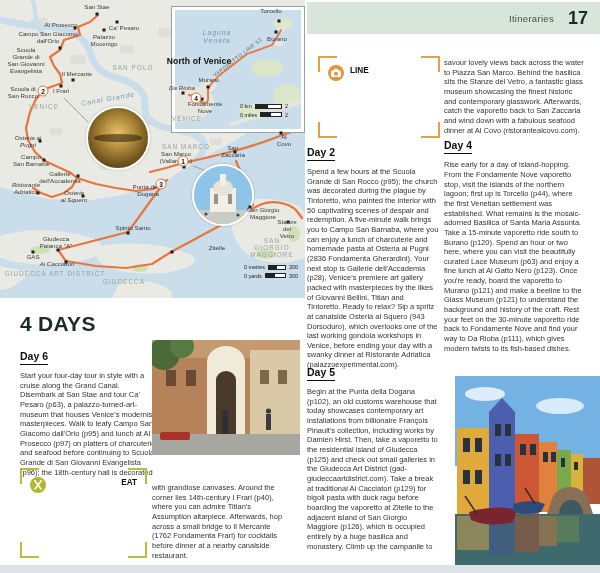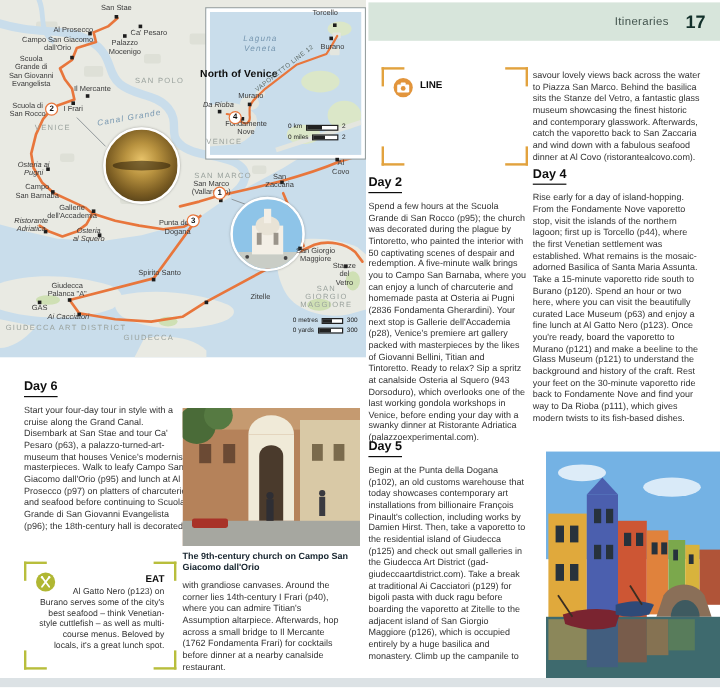--- a/index.html
+++ b/index.html
@@ -2,21 +2,21 @@
 <html><head>
 <meta charset="utf-8">
 <style>
   html,body{margin:0;padding:0;}
   #page{position:relative;width:600px;height:573px;background:#ffffff;overflow:hidden;
         font-family:"Liberation Sans",sans-serif;color:#333;}
   
   .header-bar{position:absolute;left:307px;top:2px;width:293px;height:32px;background:#d7e5db;
               display:flex;align-items:center;justify-content:flex-end;gap:14px;padding-right:12px;box-sizing:border-box;}
   .header-section{font-size:9.5px;color:#41524c;letter-spacing:.3px;}
-  .header-page{font-size:15px;font-weight:bold;color:#12302a;}
+  .header-page{font-size:18px;font-weight:bold;color:#12302a;}
   
   .map{position:absolute;left:0;top:0;width:305px;height:298px;}
   .map svg{position:absolute;left:0;top:0;}
   .map-circle{position:absolute;border-radius:50%;border:2px solid #fff;box-shadow:0 0 2px rgba(0,0,0,.35);overflow:hidden;}
   #circle-ceiling{left:86px;top:106px;width:60px;height:60px;
      background:radial-gradient(circle at 50% 42%,#e8c36a 0%,#b8923f 30%,#7a5c22 62%,#2e2410 100%);}
   #circle-ceiling:after{content:"";position:absolute;left:10%;top:44%;width:80%;height:12%;background:rgba(40,28,8,.55);border-radius:50%;}
   #circle-church{left:192px;top:164px;width:58px;height:58px;}
   .inset{position:absolute;left:172px;top:7px;width:126px;height:119px;background:#c9ddeb;
          border:3px solid #fff;box-shadow:0 0 0 1px #98a0a0;box-sizing:content-box;}
@@ -297,38 +297,38 @@
     <p class="body-text">Begin at the Punta della Dogana (p102), an old customs warehouse that today showcases contemporary art installations from billionaire François Pinault's collection, including works by Damien Hirst. Then, take a vaporetto to the residential island of Giudecca (p125) and check out small galleries in the Giudecca Art District (gad-giudeccaartdistrict.com). Take a break at traditional Ai Cacciatori (p129) for bigoli pasta with duck ragu before boarding the vaporetto at Zitelle to the adjacent island of San Giorgio Maggiore (p126), which is occupied entirely by a huge basilica and monastery. Climb up the campanile to</p>
   </div>
 
   <div class="col" style="left:444px;top:58px;width:140px;">
     <p class="body-text">savour lovely views back across the water to Piazza San Marco. Behind the basilica sits the Stanze del Vetro, a fantastic glass museum showcasing the finest historic and contemporary glasswork. Afterwards, catch the vaporetto back to San Zaccaria and wind down with a fabulous seafood dinner at Al Covo (ristorantealcovo.com).</p>
     <div class="day-head" style="">Day 4</div>
     <p class="body-text">Rise early for a day of island-hopping. From the Fondamente Nove vaporetto stop, visit the islands of the northern lagoon; first up is Torcello (p44), where the first Venetian settlement was established. What remains is the mosaic-adorned Basilica of Santa Maria Assunta. Take a 15-minute vaporetto ride south to Burano (p120). Spend an hour or two here, where you can visit the beautifully curated Lace Museum (p63) and enjoy a fine lunch at Al Gatto Nero (p123). Once you're ready, board the vaporetto to Murano (p121) and make a beeline to the Glass Museum (p121) to understand the background and history of the craft. Rest your feet on the 30-minute vaporetto ride back to Fondamente Nove and find your way to Da Rioba (p111), which gives modern twists to its fish-based dishes.</p>
   </div>
 
   <div class="col" style="left:20px;top:312px;width:136px;">
+    <div class="big-title">4 DAYS</div>
     <div class="day-head">Day 6</div>
     <p class="body-text">Start your four-day tour in style with a cruise along the Grand Canal. Disembark at San Stae and tour Ca' Pesaro (p63), a palazzo-turned-art-museum that houses Venice's modernist masterpieces. Walk to leafy Campo San Giacomo dall'Orio (p95) and lunch at Al Prosecco (p97) on platters of charcuterie and seafood before continuing to Scuola Grande di San Giovanni Evangelista (p96); the 18th-century hall is decorated</p>
   </div>
 
   <div class="callout eat-callout" style="left:20px;top:468px;width:127px;height:90px;text-align:right;">
     <div class="corner tl"></div>
       <div class="corner tr"></div>
     <div class="corner bl"></div>
       <div class="corner br"></div>
     <span class="co-icon">
       <svg width="16" height="16" viewBox="0 0 16 16">
           <path d="M5 4 L11 12 M11 4 L5 12" stroke="#fff" stroke-width="1.5" stroke-linecap="round"></path>
           <circle cx="5" cy="4" r="1" fill="#fff"></circle>
           <circle cx="11" cy="4" r="1" fill="#fff"></circle>
         </svg>
     </span>
     <span class="co-title">EAT</span>
-    <div class="co-body">Al Gatto Nero (p123) on Burano serves some of the city's best seafood – think Venetian-style cuttlefish – as well as multi-course menus. Beloved by locals, it's a great lunch spot.</div>
   </div>
 
   <div class="photo" style="left:152px;top:340px;width:148px;height:115px;">
     <svg width="148" height="115" viewBox="0 0 148 115">
       <rect width="148" height="115" fill="#b5825a"></rect>
       <rect x="0" y="0" width="148" height="18" fill="#c59a70"></rect>
       <circle cx="12" cy="14" r="16" fill="#4a6b38"></circle>
         <circle cx="30" cy="6" r="12" fill="#567a42"></circle>
       <rect x="98" y="10" width="50" height="95" fill="#d9c9a6"></rect>
       <rect x="55" y="22" width="38" height="72" fill="#f0ead8"></rect>
@@ -340,21 +340,20 @@
       <rect x="108" y="30" width="9" height="14" fill="#7a6a4c"></rect>
         <rect x="126" y="30" width="9" height="14" fill="#7a6a4c"></rect>
       <rect x="0" y="94" width="148" height="21" fill="#a6a7a0"></rect>
       <rect x="8" y="92" width="30" height="8" rx="2" fill="#a83228"></rect>
       <rect x="70" y="76" width="6" height="18" fill="#2e2e34"></rect>
         <circle cx="73" cy="73" r="3" fill="#2e2e34"></circle>
       <rect x="114" y="74" width="5" height="16" fill="#3a3a40"></rect>
         <circle cx="116.5" cy="71" r="2.6" fill="#3a3a40"></circle>
     </svg>
   </div>
-  <div class="caption" style="position:absolute;left:152px;top:459px;width:142px;">The 9th-century church on Campo San Giacomo dall'Orio</div>
   <p class="body-text" style="position:absolute;left:152px;top:483px;width:134px;">with grandiose canvases. Around the corner lies 14th-century I Frari (p40), where you can admire Titian's Assumption altarpiece. Afterwards, hop across a small bridge to Il Mercante (1762 Fondamenta Frari) for cocktails before dinner at a nearby canalside restaurant.</p>
 
   <div class="photo" style="left:455px;top:376px;width:145px;height:189px;">
     <svg width="145" height="189" viewBox="0 0 145 189">
       <rect width="145" height="90" fill="#74b2e4"></rect>
       <ellipse cx="30" cy="18" rx="20" ry="7" fill="#e9f2fa" opacity="0.9"></ellipse>
       <ellipse cx="105" cy="30" rx="24" ry="8" fill="#f2f7fc" opacity="0.8"></ellipse>
       <rect x="2" y="52" width="32" height="88" fill="#e0a93c"></rect>
       <rect x="34" y="36" width="26" height="106" fill="#4b5fae"></rect>
       <path d="M34,36 L47,22 L60,36 Z" fill="#4b5fae"></path>

